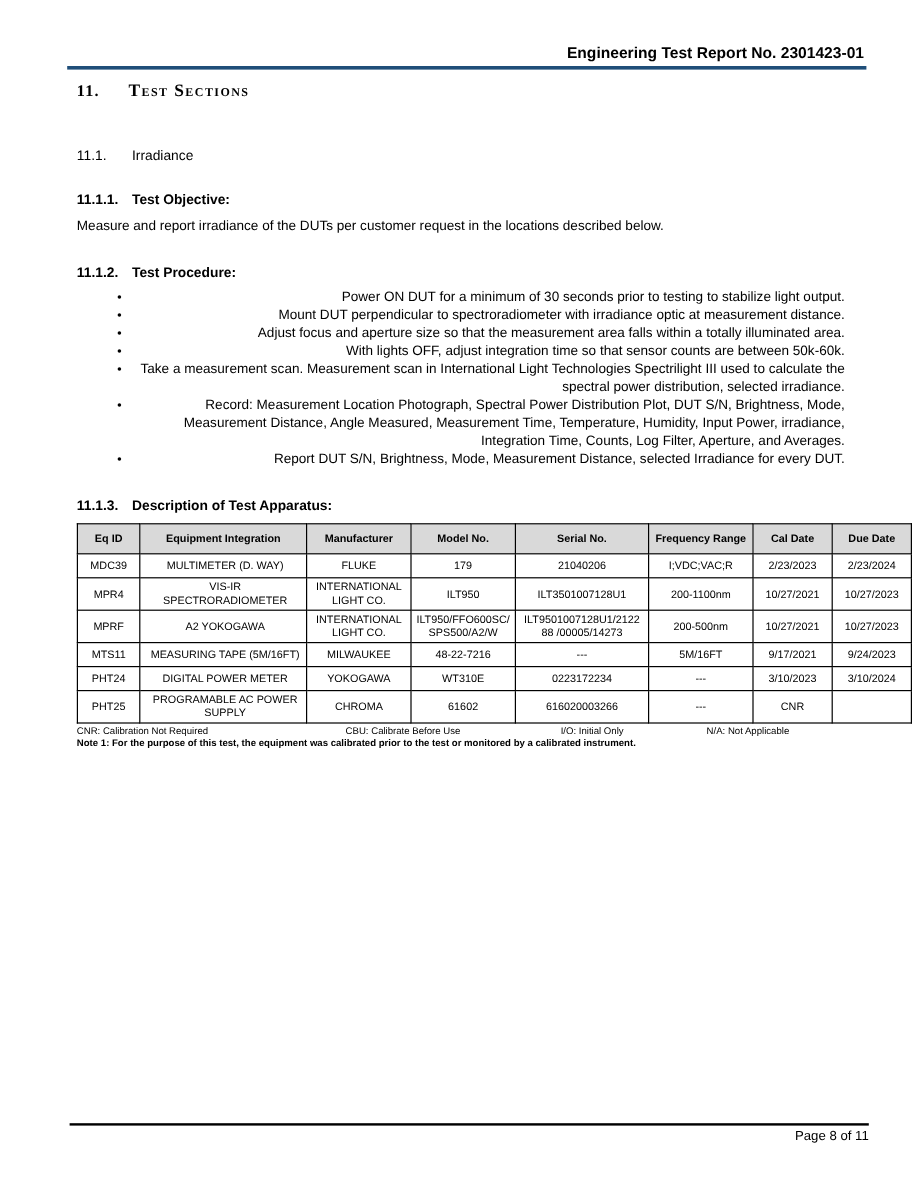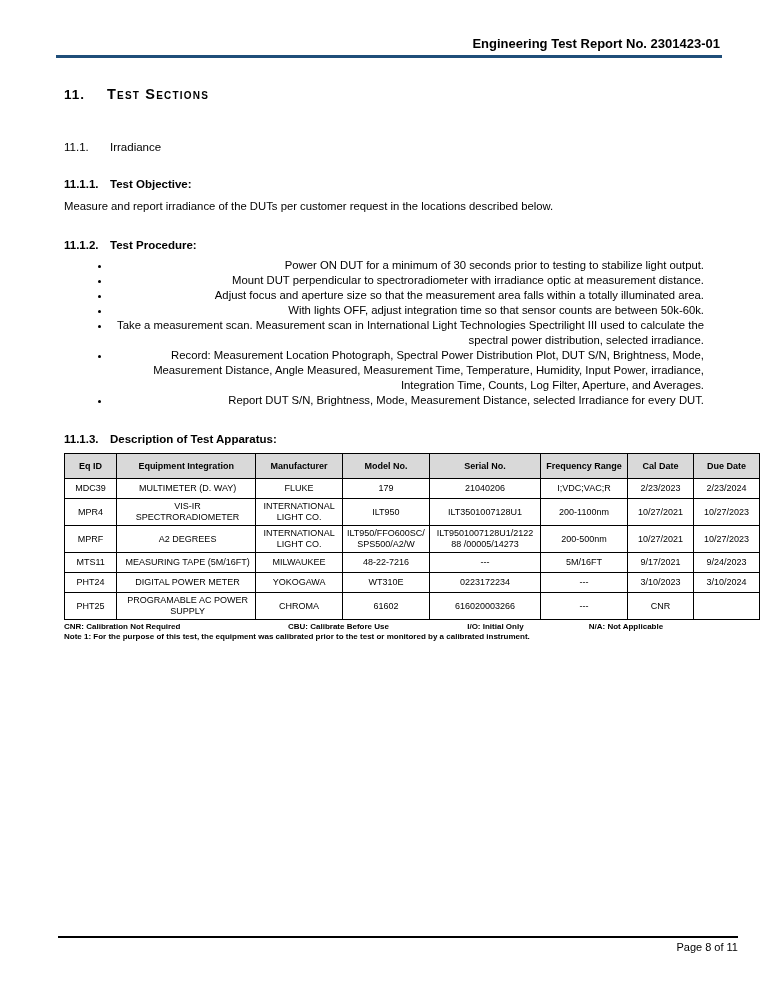--- a/index.html
+++ b/index.html
@@ -40,23 +40,24 @@
     height: 3px;
     background: #1f4e79;
   }
   
   .content {
     width: 640px;
     margin-left: 64px;
     margin-right: 44px;
   }
   .h-main {
-    margin-top: 28px;
+    margin-top: 10px;
     font-size: 13.5px;
     font-weight: bold;
+    font-family: Liberation Serif, serif;
   }
   .h-main .smallcaps {
     font-variant: small-caps;
     letter-spacing: 1.2px;
     font-size: 14.5px;
   }
   .num { display: inline-block; min-width: 46px; }
   .h-main .num { min-width: 43px; letter-spacing: 1px; }
   .h-sub1 { margin-top: 39px; font-size: 11.5px; font-weight: normal; }
   .h-sub2 { margin-top: 25px; font-size: 11.5px; font-weight: bold; }
@@ -102,38 +103,38 @@
   .apparatus-table th:nth-child(3), .apparatus-table td:nth-child(3) { width: 12.5%; }
   .apparatus-table th:nth-child(4), .apparatus-table td:nth-child(4) { width: 12.5%; }
   .apparatus-table th:nth-child(5), .apparatus-table td:nth-child(5) { width: 16%; }
   .apparatus-table th:nth-child(6), .apparatus-table td:nth-child(6) { width: 12.5%; }
   .apparatus-table th:nth-child(7), .apparatus-table td:nth-child(7) { width: 9.5%; }
   .apparatus-table th:nth-child(8), .apparatus-table td:nth-child(8) { width: 9.5%; }
   
   .abbr-row {
     margin-top: 2px;
     font-size: 8px;
-    font-weight: bold;
+    font-weight: normal;
     line-height: 10px;
     display: flex;
   }
   .abbr-row span:nth-child(1) { width: 35%; }
   .abbr-row span:nth-child(2) { width: 28%; }
   .abbr-row span:nth-child(3) { width: 19%; }
   .abbr-row span:nth-child(4) { width: 18%; }
   .note-line {
     font-size: 8px;
     font-weight: bold;
     line-height: 10px;
   }
   
   .page-footer {
     position: absolute;
     left: 58px;
-    right: 28px;
+    right: 42px;
     top: 936px;
   }
   .footer-rule { height: 1.5px; background: #000; }
   .page-number {
     text-align: right;
     font-size: 11px;
     margin-top: 3px;
   }
 </style>
 </head>
@@ -201,21 +202,21 @@
             <td>INTERNATIONAL
 LIGHT CO.</td>
             <td>ILT950</td>
             <td>ILT3501007128U1</td>
             <td>200-1100nm</td>
             <td>10/27/2021</td>
             <td>10/27/2023</td>
           </tr>
           <tr>
             <td>MPRF</td>
-            <td>A2 DEGREES</td>
+            <td>A2 YOKOGAWA</td>
             <td>INTERNATIONAL
 LIGHT CO.</td>
             <td>ILT950/FFO600SC/
 SPS500/A2/W</td>
             <td>ILT9501007128U1/2122
 88 /00005/14273</td>
             <td>200-500nm</td>
             <td>10/27/2021</td>
             <td>10/27/2023</td>
           </tr>

